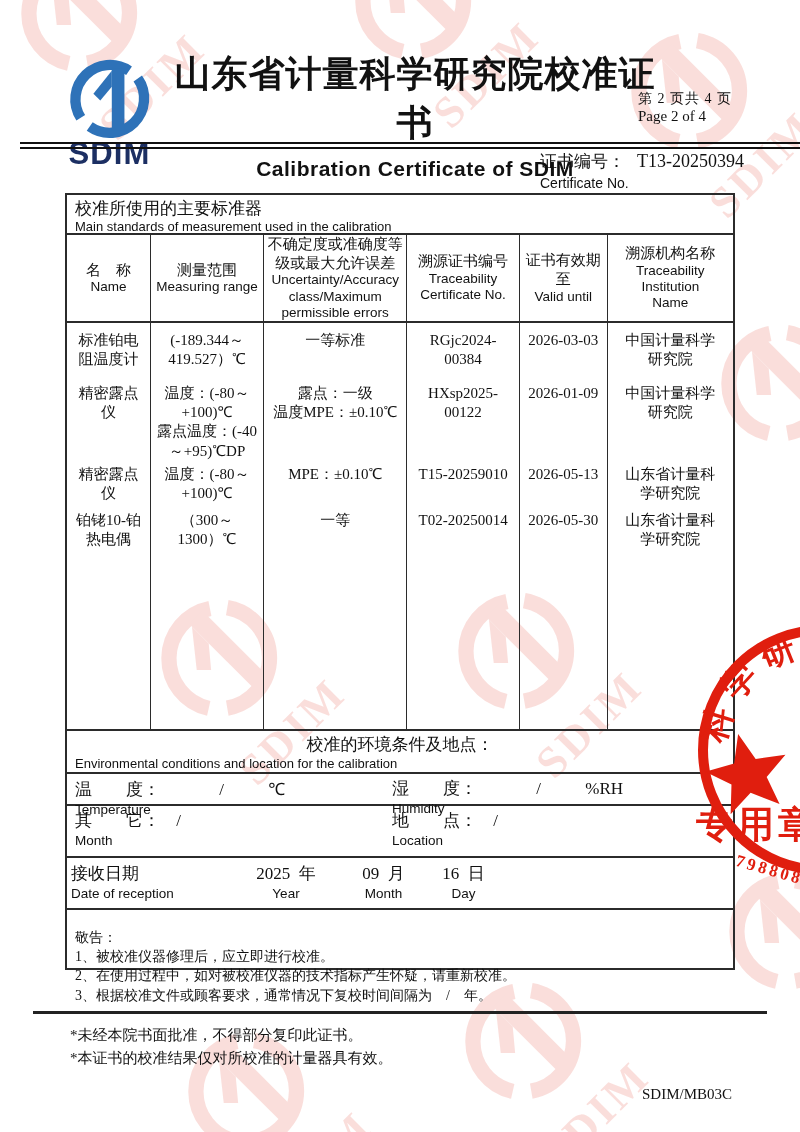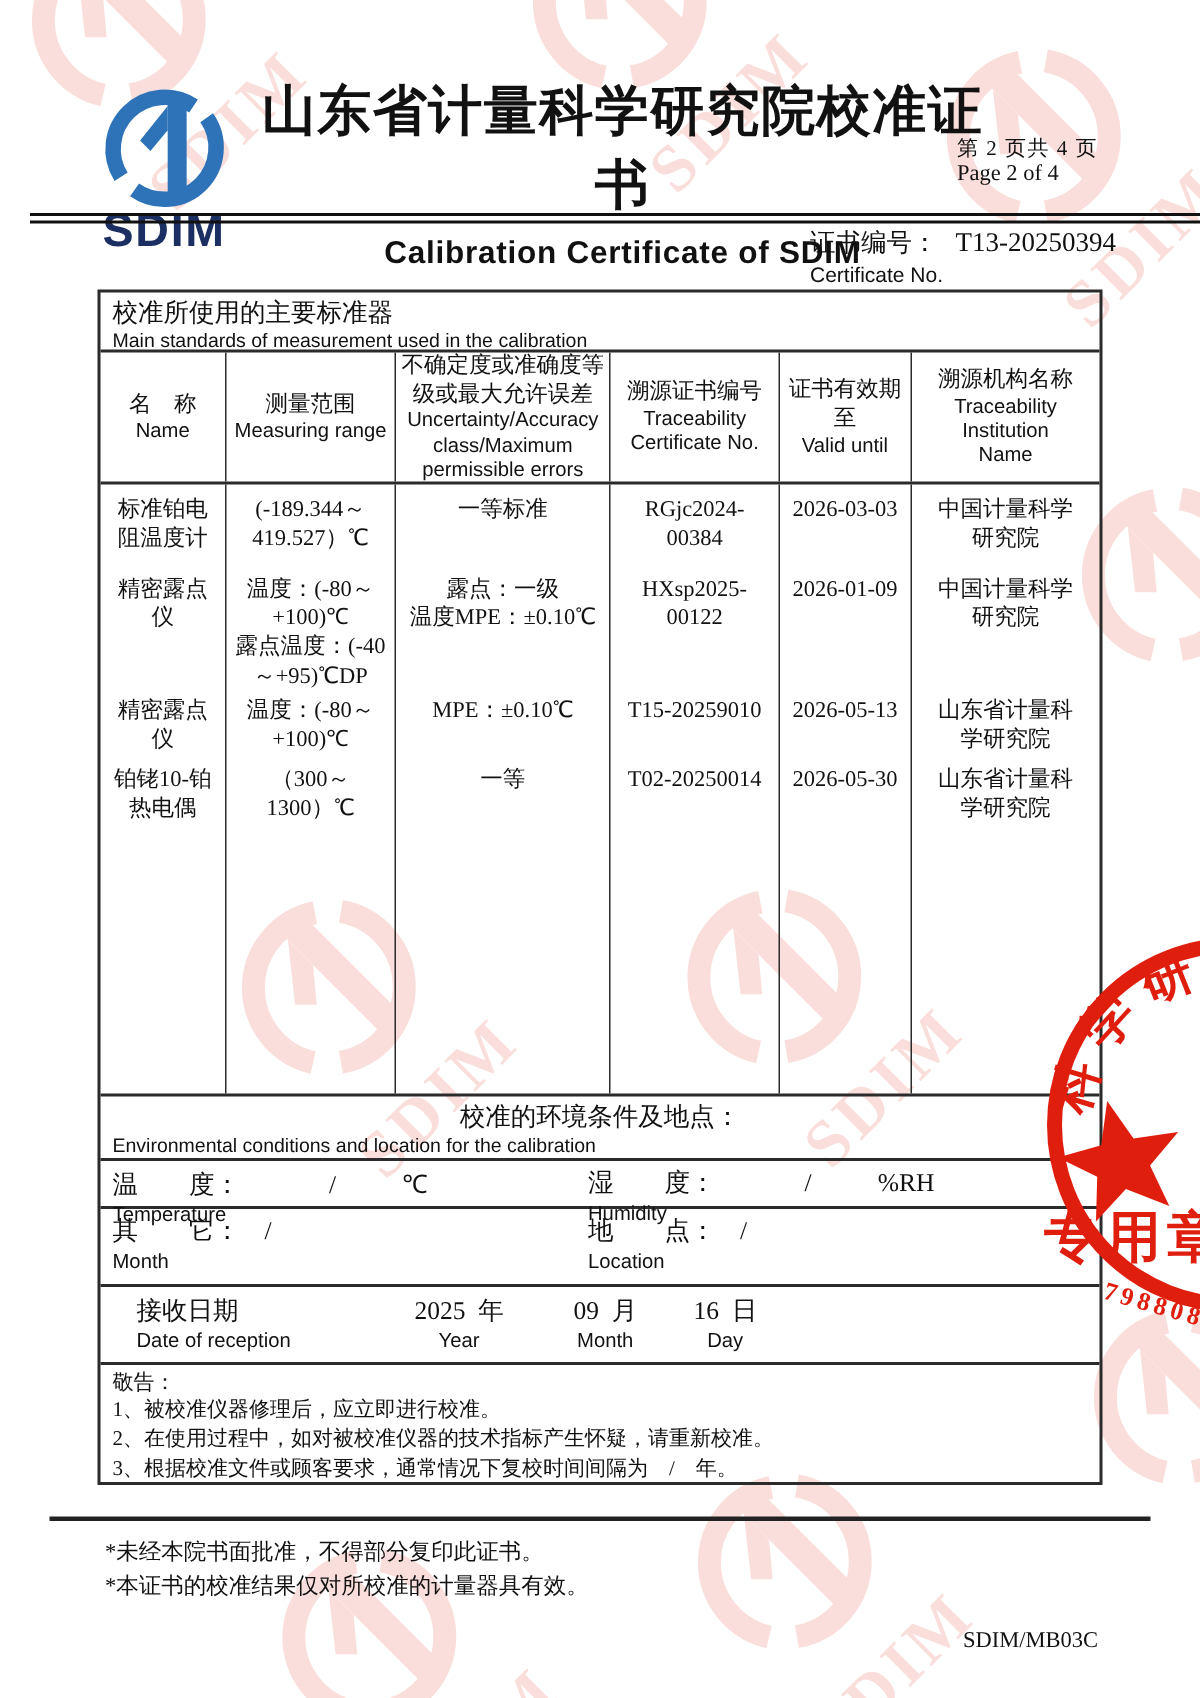--- a/index.html
+++ b/index.html
@@ -63,28 +63,28 @@
 
   .env-row { display:flex; border-top:2px solid #2b2b2b; }
   .env-row.r1 { height:32px; } .env-row.r2 { height:52px; }
   .half-l { width:48.5%; padding:3px 0 0 8px; }
   .half-r { width:51.5%; padding:3px 0 0 2px; }
   .fieldline { font-size:17px; }
   .fieldline .slash { display:inline-block; }
   .sub-en { font-size:13.5px; margin-top:1px; }
   .sp55 { margin-left:55px; } .sp40 { margin-left:40px; } .sp12 { margin-left:12px; }
 
-  .recep { display:flex; border-top:2px solid #2b2b2b; height:52px; padding:4px 0 0 24px; }
+  .recep { display:flex; border-top:2px solid #2b2b2b; height:52px; padding:4px 0 0 4px; }
   .rc { text-align:center; }
   .rc .num { font-size:17px; }
   .rc .sub-en { font-size:13.5px; }
   .rc-label { width:160px; text-align:left; }
   .rc-y { width:110px; } .rc-m { width:85px; } .rc-d { width:75px;text-align:center; }
 
-  .notice { border-top:2px solid #2b2b2b; height:80px; padding:3px 8px; }
+  .notice { border-top:2px solid #2b2b2b; height:60px; padding:19px 8px; }
   .notice .t { font-size:14px; }
   .notice .li { font-size:14px; line-height:1.38; }
 
   
   .sep { position:absolute; left:33px; top:1011px; width:734px; border-top:3px solid #222; z-index:2; }
   .footnotes { position:absolute; left:70px; top:1024px; z-index:2; font-size:15px; line-height:1.5; }
   .doccode { position:absolute; left:642px; top:1086px; z-index:2; font-size:15px; }
 
   
   .seal { position:absolute; left:688px; top:615px; width:270px; height:270px; z-index:3; }

